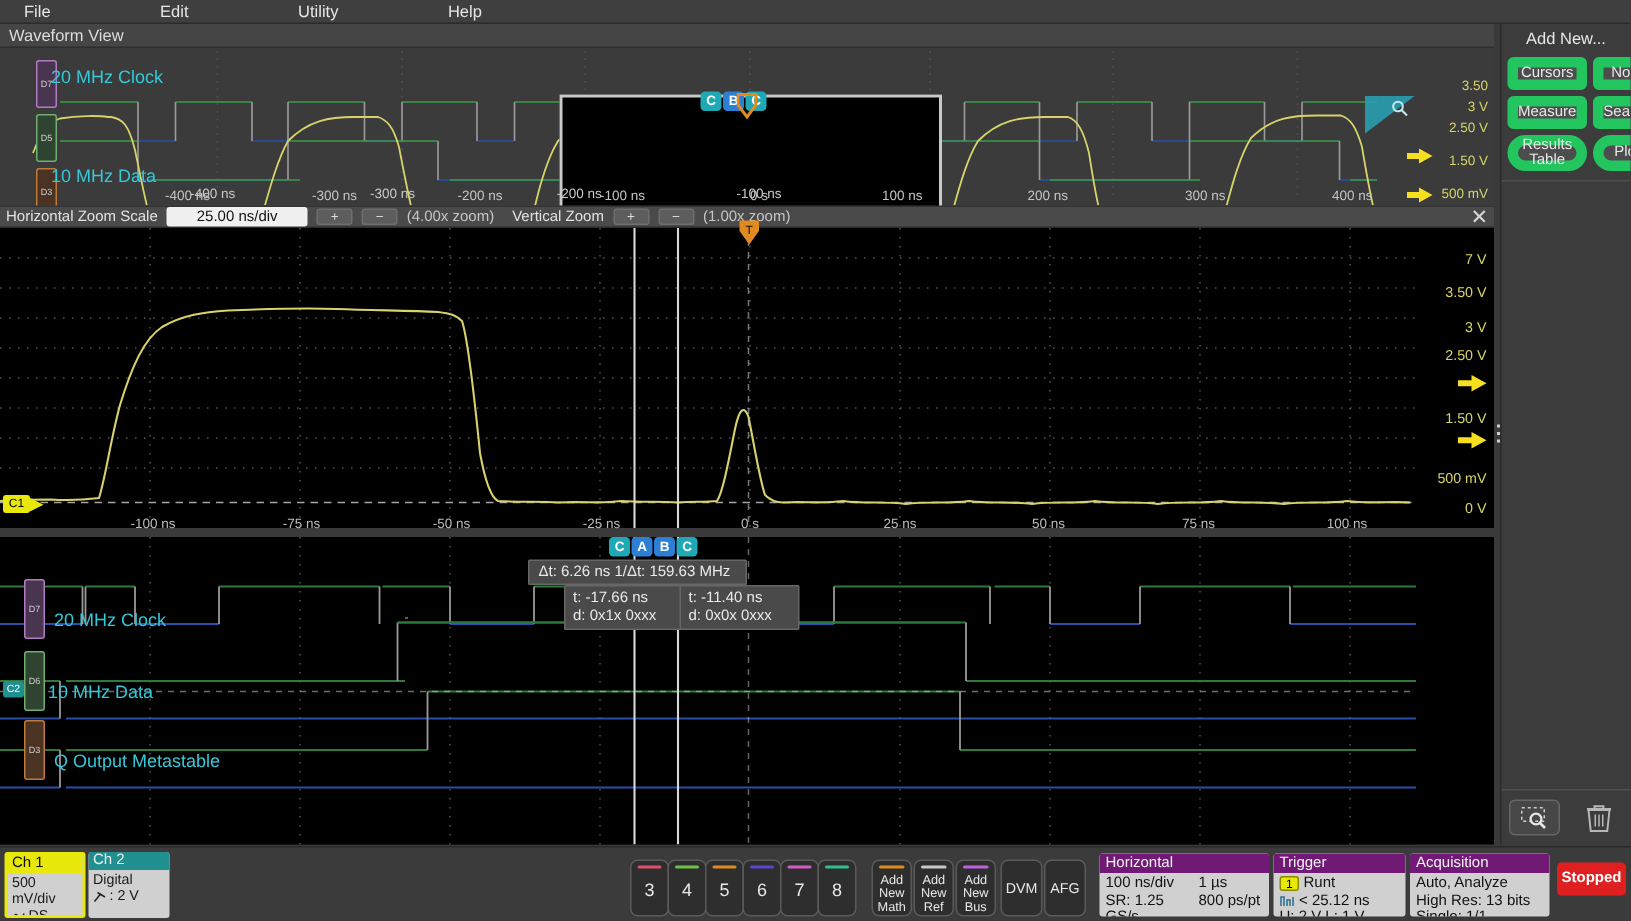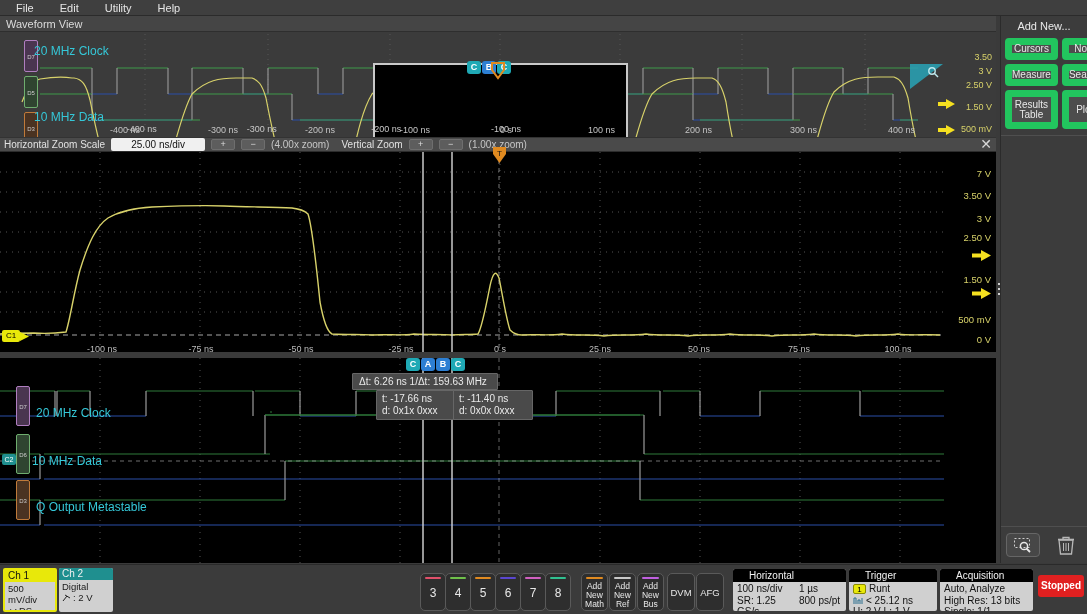--- a/index.html
+++ b/index.html
@@ -10,21 +10,21 @@
     font-size: 11px;
     color: #e0e0e0;
     overflow: hidden;
   }
   #app { position: relative; width: 1087px; height: 614px; }
 
   
   .menubar {
     position: absolute; left: 0; top: 0; width: 1087px; height: 16px;
     background: #3f3f3f; border-bottom: 1px solid #2b2b2b;
-    display: flex; align-items: center;
+    display: flex; align-items: center; gap: 47px;
   }
   .menubar .mi {
     padding: 0 10px; font-size: 11px; color: #e6e6e6; line-height: 16px;
     margin-left: 6px;
   }
 
   
   .wv-title {
     position: absolute; left: 0; top: 16px; width: 996px; height: 16px;
     background: #454545; color: #dcdcdc; font-size: 11px;
@@ -138,21 +138,21 @@
   }
   .rp-title { text-align: center; font-size: 11px; color: #e8e8e8; padding: 4px 0 6px; }
   .rp-grid {
     display: grid; grid-template-columns: 1fr 1fr; gap: 4px; padding: 0 4px;
   }
   .rp-btn {
     background: #4d4d4d; border: 7px solid #22c55e; border-radius: 4px;
     height: 22px; font-size: 10px; color: #e8e8e8; display: flex;
     align-items: center; justify-content: center; text-align: center; line-height: 10px;
   }
-  .rp-btn.tall { height: 39px; }
+  .rp-btn.tall { height: 24px; border-radius: 12px; }
   .rp-sep { margin-top: 8px; border-top: 1px solid #4f4f4f; }
   .rp-tools {
     position: absolute; bottom: 6px; left: 0; width: 87px;
     border-top: 1px solid #4f4f4f; padding-top: 6px;
     display: flex; justify-content: space-around; align-items: center;
   }
   .toolbtn {
     width: 34px; height: 24px; background: #474747; border: 1px solid #666;
     border-radius: 4px; display: flex; align-items: center; justify-content: center;
   }
@@ -198,22 +198,22 @@
   .plainbtn {
     position: absolute; top: 8px; width: 28px; height: 38px;
     background: #2e2e2e; border: 1px solid #5a5a5a; border-radius: 5px;
     color: #e8e8e8; font-size: 9.5px; text-align: center; line-height: 38px;
   }
   .infopanel {
     position: absolute; top: 4px; background: #d0d0d0; border-radius: 2px;
     overflow: hidden; color: #111;
   }
   .infopanel .hdr {
-    background: #000000; color: #f2f2f2; font-size: 10px; height: 13px;
-    line-height: 13px; padding-left: 16px;
+    background: #701a75; color: #f2f2f2; font-size: 10px; height: 13px;
+    line-height: 13px; padding-left: 4px;
   }
   .infopanel .rows { padding: 1px 4px; font-size: 10px; line-height: 11.5px; }
   .infopanel .r { display: flex; }
   .statusbtn {
     position: absolute; top: 10px; left: 1038px; width: 46px; height: 22px;
     border-radius: 3px; color: #fff; font-size: 10px; text-align: center;
     line-height: 22px; font-weight: bold;
   }
   .trigbadge {
     display: inline-block; width: 13px; height: 10px; background: #e8e80a;

